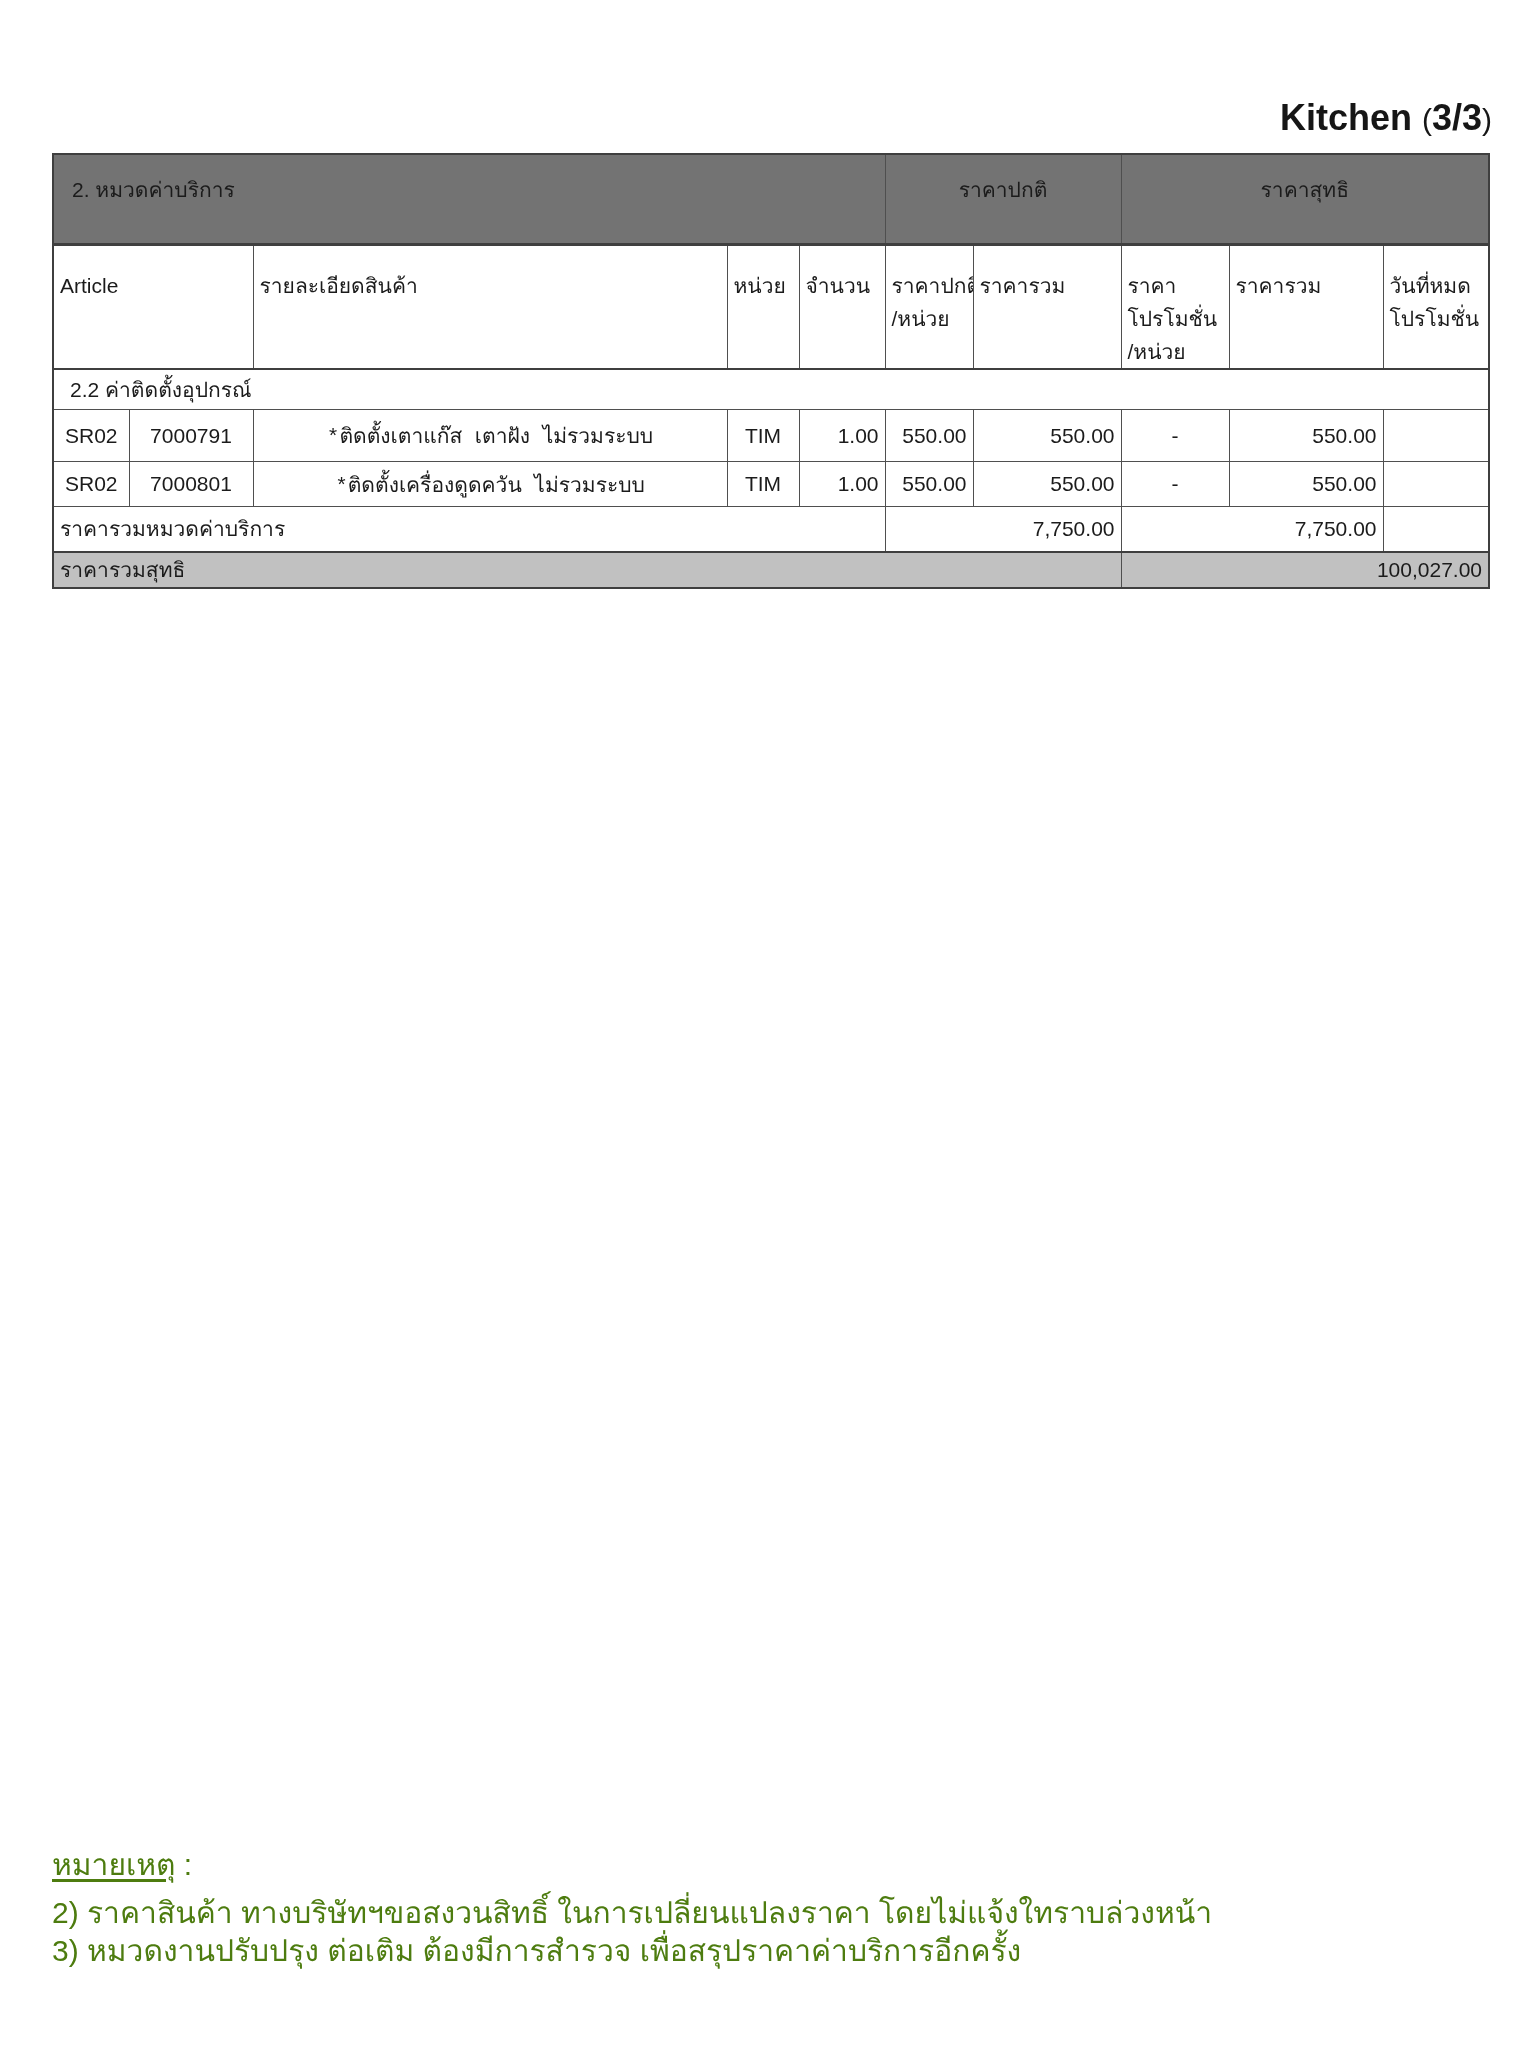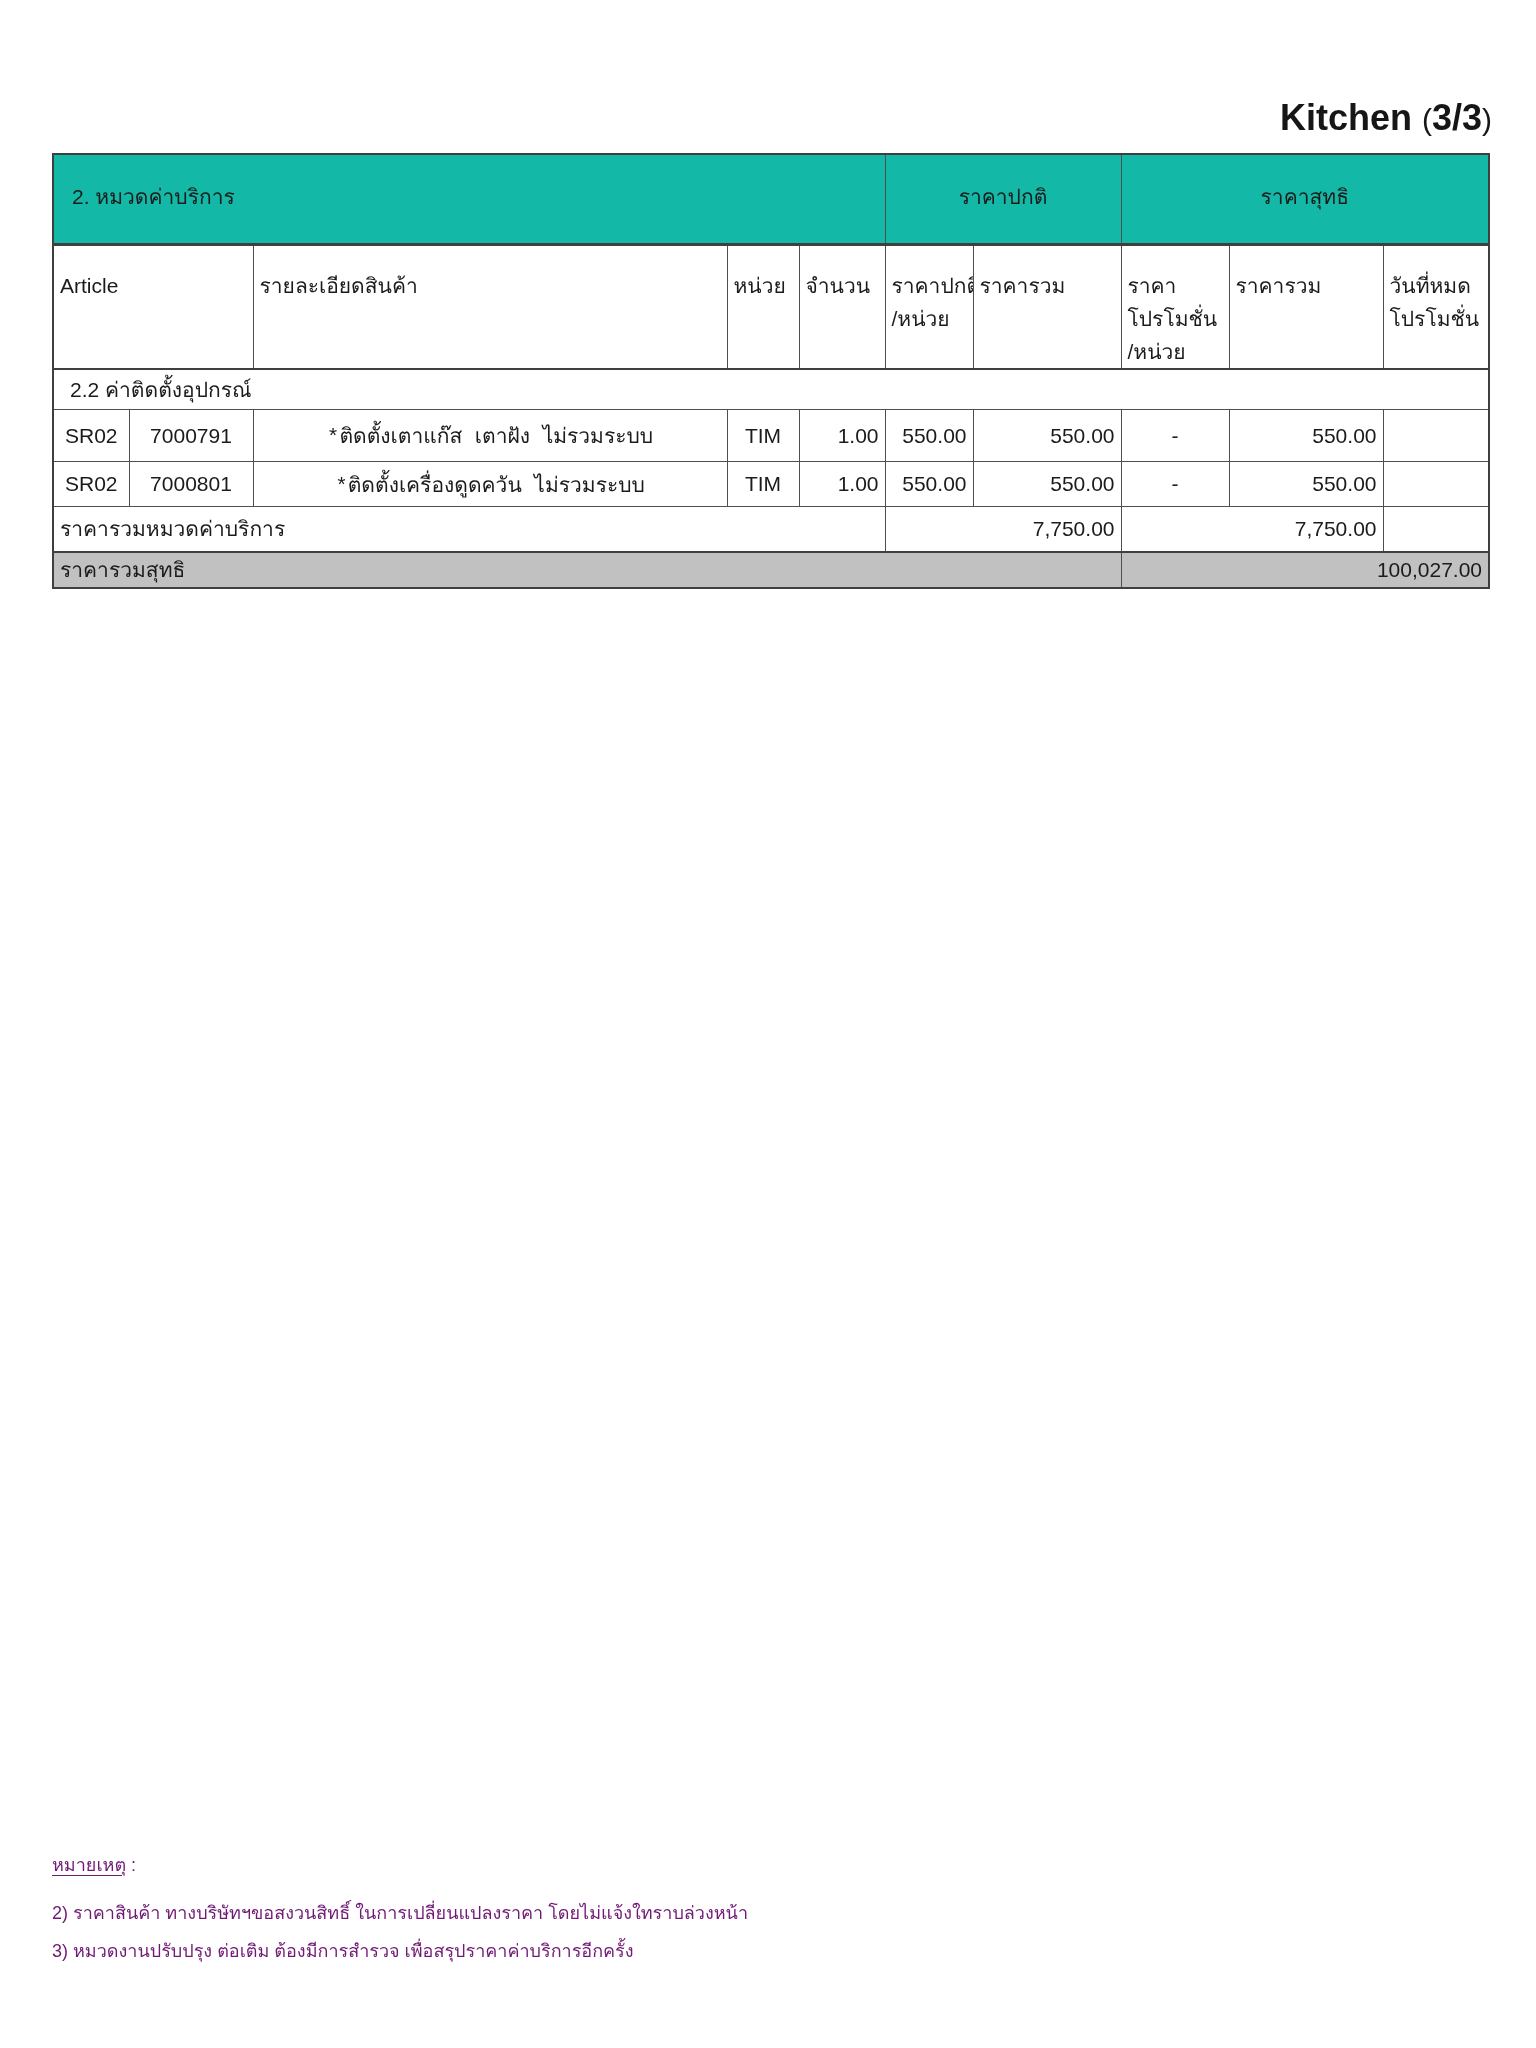--- a/index.html
+++ b/index.html
@@ -44,23 +44,23 @@
     font-size: 21px;
   }
   table.quote td {
     border: 1px solid #4f4f4f;
     padding: 0 6px;
     overflow: hidden;
     white-space: nowrap;
   }
   table.quote { border: 2px solid #3f3f3f; }
   tr.r-head1 td {
-    background: #14b8a6;
+    background: #737373;
     vertical-align: top;
-    padding-top: 25px;
+    padding-top: 18px;
     border-bottom: 3px solid #3f3f3f;
     margin-top: 14px;
   }
   tr.r-head1 td.left { text-align: left; padding-left: 18px; }
   tr.r-head1 td.center { text-align: center; }
   tr.r-head2 td {
     vertical-align: top;
     text-align: left;
     padding-top: 23px;
     line-height: 33px;
@@ -84,22 +84,22 @@
   td.pr4  { padding-right: 4px; }
   td.pr8  { padding-right: 8px; }
   td.pr12 { padding-right: 12px; }
   td.sum-label { text-align: left; padding-left: 16px; }
 
   
   .notes {
     position: absolute;
     left: 52px;
     top: 1848px;
-    font-size: 18px;
-    color: #701a75;
+    font-size: 30px;
+    color: #4d7c0f;
   }
   .notes-heading { line-height: 34px; margin-bottom: 12px; }
   .notes-heading .u { text-decoration: underline; text-underline-offset: 4px; }
   .notes-item { line-height: 38px; white-space: nowrap; }
 </style>
 </head>
 <body>
 
 <div class="page">
 

